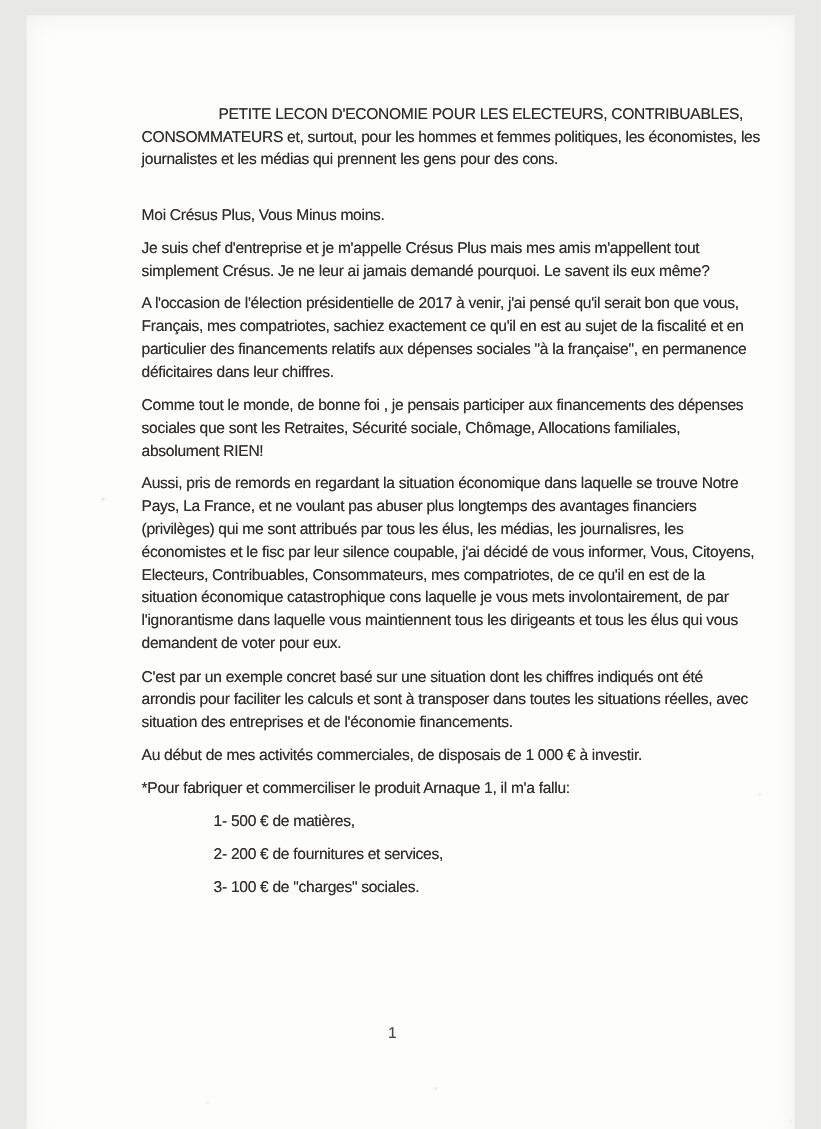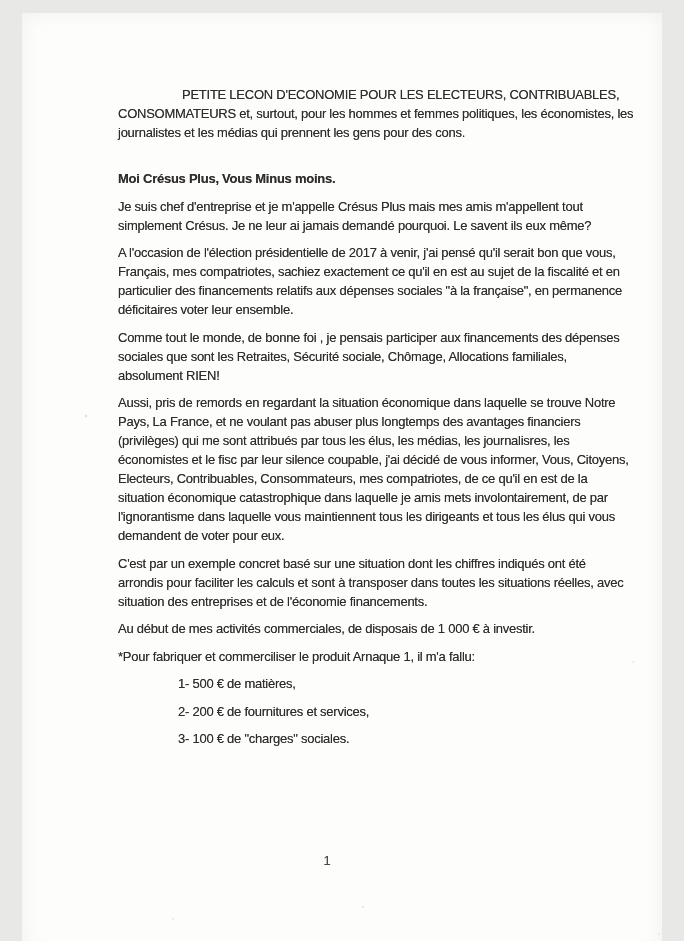--- a/index.html
+++ b/index.html
@@ -69,45 +69,45 @@
 <body>
 
 <div class="page">
   <div class="speckles"></div>
   <div class="doc-body">
       <div class="block title">
         <div class="line">PETITE LECON D'ECONOMIE POUR LES ELECTEURS, CONTRIBUABLES,</div>
         <div class="line">CONSOMMATEURS et, surtout, pour les hommes et femmes politiques, les économistes, les</div>
         <div class="line">journalistes et les médias qui prennent les gens pour des cons.</div>
       </div>
-      <div class="block para" style="margin-top: 27px; font-weight: bold;">
+      <div class="block para" style="margin-top: 27px;">
         <div class="line">Moi Crésus Plus, Vous Minus moins.</div>
       </div>
       <div class="block para">
         <div class="line">Je suis chef d'entreprise et je m'appelle Crésus Plus mais mes amis m'appellent tout</div>
         <div class="line">simplement Crésus. Je ne leur ai jamais demandé pourquoi. Le savent ils eux même?</div>
       </div>
       <div class="block para">
         <div class="line">A l'occasion de l'élection présidentielle de 2017 à venir, j'ai pensé qu'il serait bon que vous,</div>
         <div class="line">Français, mes compatriotes, sachiez exactement ce qu'il en est au sujet de la fiscalité et en</div>
         <div class="line">particulier des financements relatifs aux dépenses sociales "à la française", en permanence</div>
-        <div class="line">déficitaires voter leur ensemble.</div>
+        <div class="line">déficitaires dans leur chiffres.</div>
       </div>
       <div class="block para">
         <div class="line">Comme tout le monde, de bonne foi , je pensais participer aux financements des dépenses</div>
         <div class="line">sociales que sont les Retraites, Sécurité sociale, Chômage, Allocations familiales,</div>
         <div class="line">absolument RIEN!</div>
       </div>
       <div class="block para">
         <div class="line">Aussi, pris de remords en regardant la situation économique dans laquelle se trouve Notre</div>
         <div class="line">Pays, La France, et ne voulant pas abuser plus longtemps des avantages financiers</div>
         <div class="line">(privilèges) qui me sont attribués par tous les élus, les médias, les journalisres, les</div>
         <div class="line">économistes et le fisc par leur silence coupable, j'ai décidé de vous informer, Vous, Citoyens,</div>
         <div class="line">Electeurs, Contribuables, Consommateurs, mes compatriotes, de ce qu'il en est de la</div>
-        <div class="line">situation économique catastrophique dans laquelle je amis mets involontairement, de par</div>
+        <div class="line">situation économique catastrophique cons laquelle je vous mets involontairement, de par</div>
         <div class="line">l'ignorantisme dans laquelle vous maintiennent tous les dirigeants et tous les élus qui vous</div>
         <div class="line">demandent de voter pour eux.</div>
       </div>
       <div class="block para">
         <div class="line">C'est par un exemple concret basé sur une situation dont les chiffres indiqués ont été</div>
         <div class="line">arrondis pour faciliter les calculs et sont à transposer dans toutes les situations réelles, avec</div>
         <div class="line">situation des entreprises et de l'économie financements.</div>
       </div>
       <div class="block para">
         <div class="line">Au début de mes activités commerciales, de disposais de 1 000 € à investir.</div>

